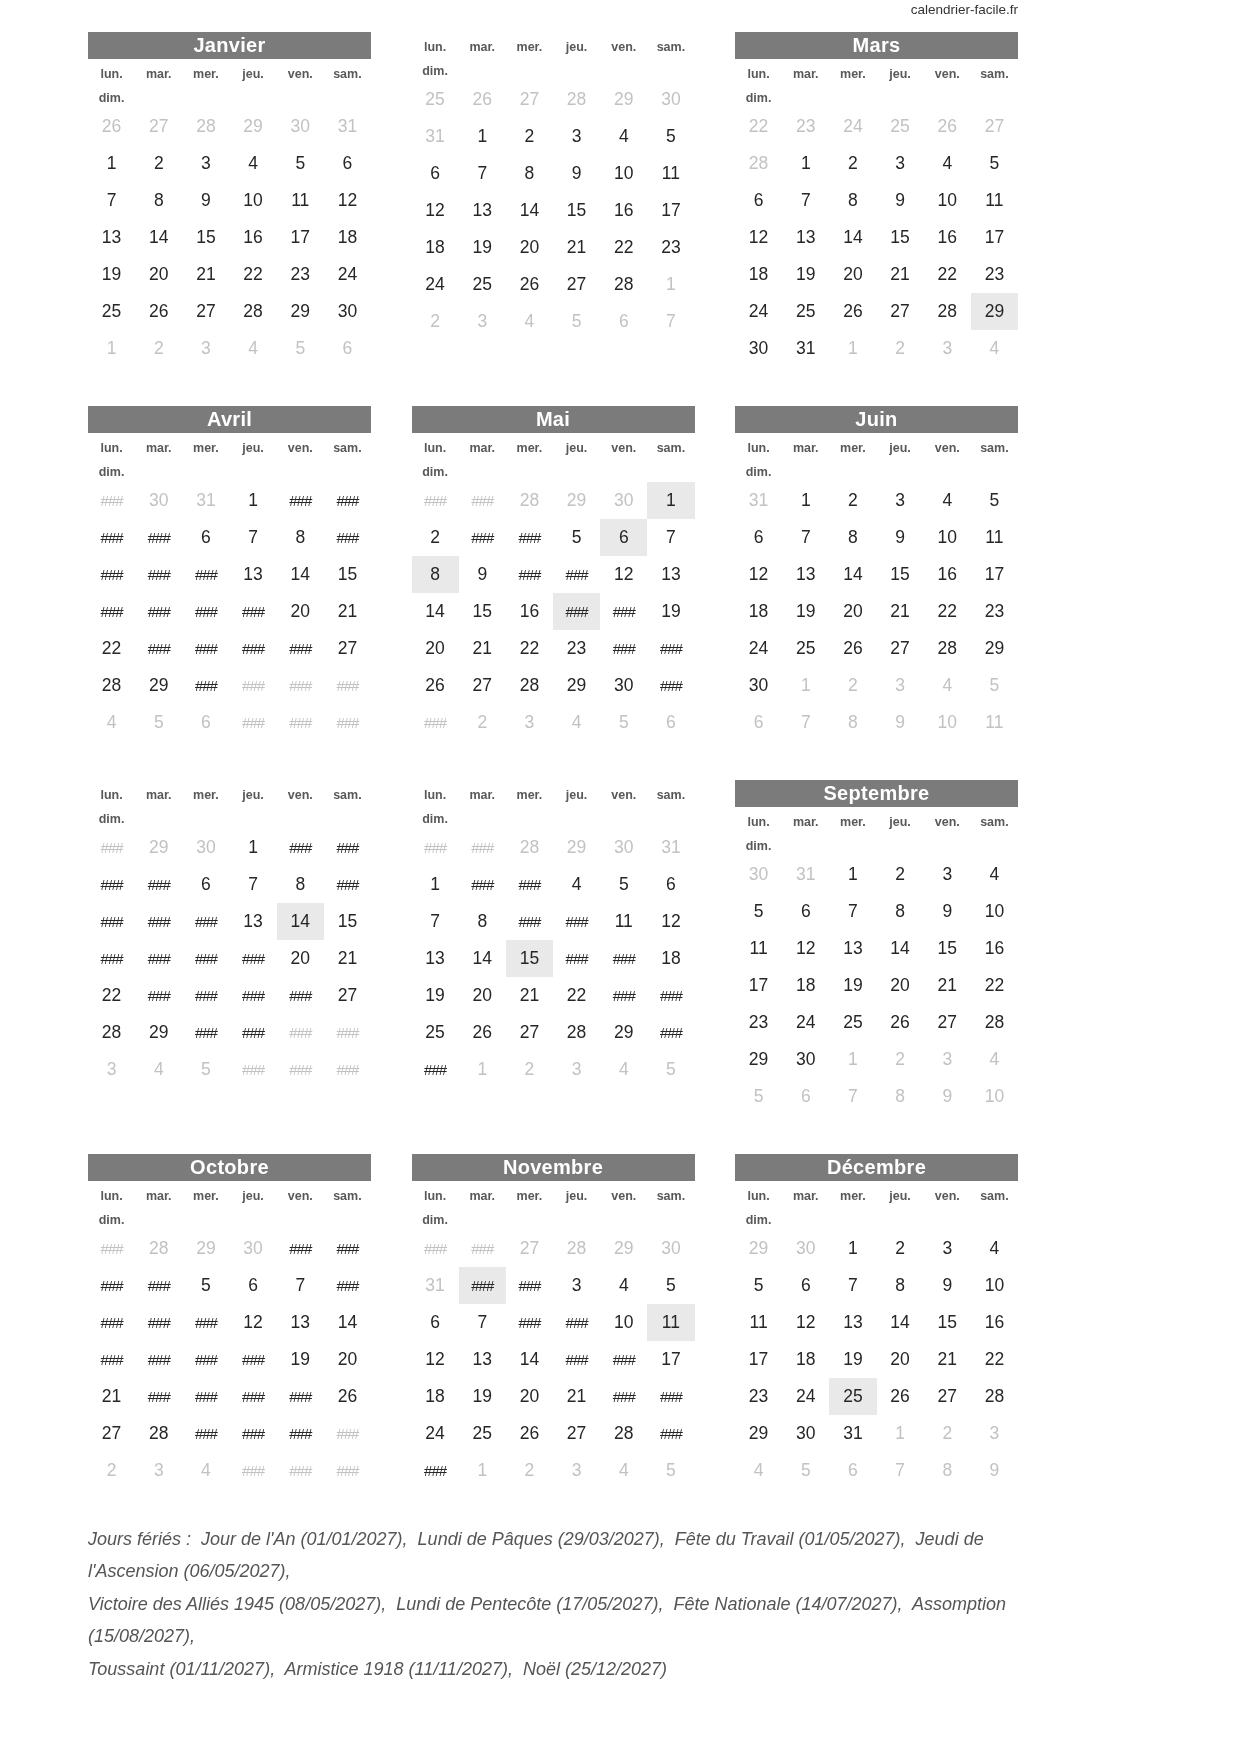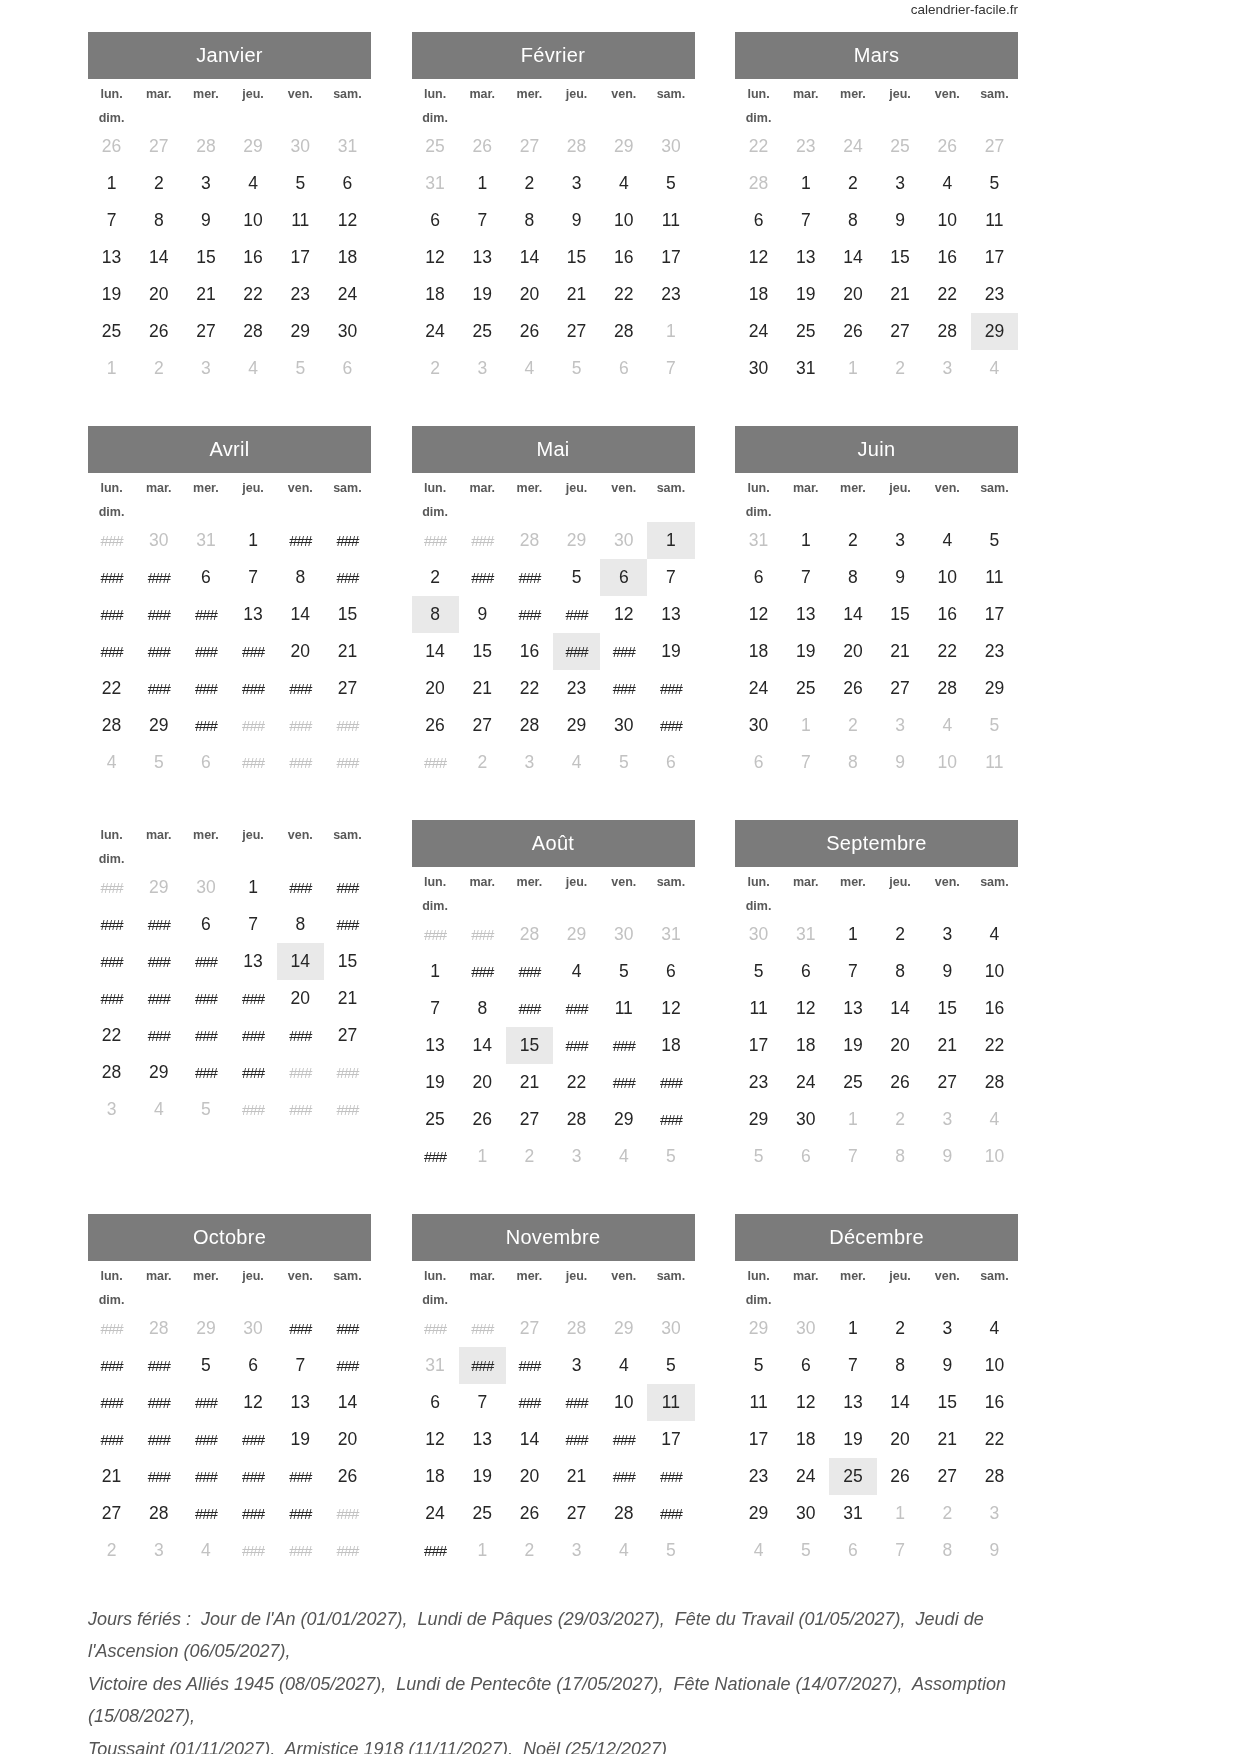--- a/index.html
+++ b/index.html
@@ -14,23 +14,23 @@
   }
   .watermark{
     text-align:right;font-size:13.5px;color:#333333;margin-top:2px;margin-bottom:15px;
     font-weight:400;
   }
   .months-grid{
     display:grid;grid-template-columns:repeat(3,283px);column-gap:40.5px;row-gap:39px;
   }
   .month{width:283px;}
   .month-header{
-    height:47px;background:var(--header-bg,#7b7b7b);color:var(--header-fg,#ffffff);
+    height:27px;background:var(--header-bg,#7b7b7b);color:var(--header-fg,#ffffff);
     display:flex;align-items:center;justify-content:center;
-    font-size:20px;font-weight:400;letter-spacing:.3px;
+    font-size:20px;font-weight:700;letter-spacing:.3px;
   }
   .weekdays{display:grid;grid-template-columns:repeat(6,1fr);margin-top:1px;}
   .weekday{
     text-align:center;font-size:12.5px;font-weight:700;color:var(--weekday-fg,#595959);
     padding:7px 0 3px 0;
   }
   .days{display:grid;grid-template-columns:repeat(6,1fr);grid-auto-rows:37px;}
   .day{
     display:flex;align-items:center;justify-content:center;
     font-size:17.5px;color:var(--day-fg,#262626);
@@ -99,21 +99,20 @@
           <div class="day">30</div>
           <div class="day adj">1</div>
           <div class="day adj">2</div>
           <div class="day adj">3</div>
           <div class="day adj">4</div>
           <div class="day adj">5</div>
           <div class="day adj">6</div>
         </div>
       </div>
       <div class="month">
-        <div class="month-header">Février</div>
         <div class="weekdays">
           <div class="weekday">lun.</div>
           <div class="weekday">mar.</div>
           <div class="weekday">mer.</div>
           <div class="weekday">jeu.</div>
           <div class="weekday">ven.</div>
           <div class="weekday">sam.</div>
           <div class="weekday">dim.</div>
         </div>
         <div class="days">
@@ -434,21 +433,20 @@
           <div class="day adj hash">###</div>
           <div class="day adj">3</div>
           <div class="day adj">4</div>
           <div class="day adj">5</div>
           <div class="day adj hash">###</div>
           <div class="day adj hash">###</div>
           <div class="day adj hash">###</div>
         </div>
       </div>
       <div class="month">
-        <div class="month-header">Août</div>
         <div class="weekdays">
           <div class="weekday">lun.</div>
           <div class="weekday">mar.</div>
           <div class="weekday">mer.</div>
           <div class="weekday">jeu.</div>
           <div class="weekday">ven.</div>
           <div class="weekday">sam.</div>
           <div class="weekday">dim.</div>
         </div>
         <div class="days">

